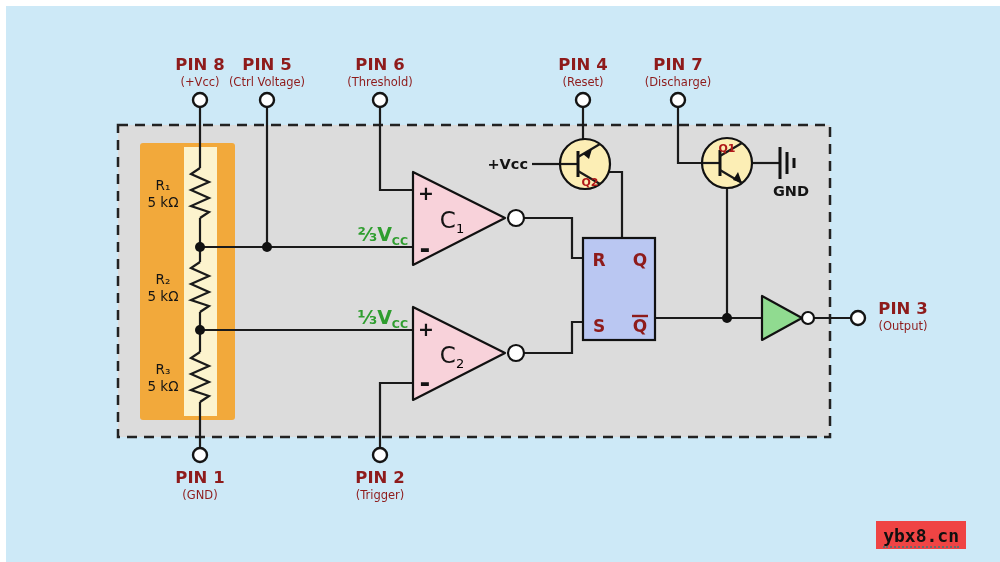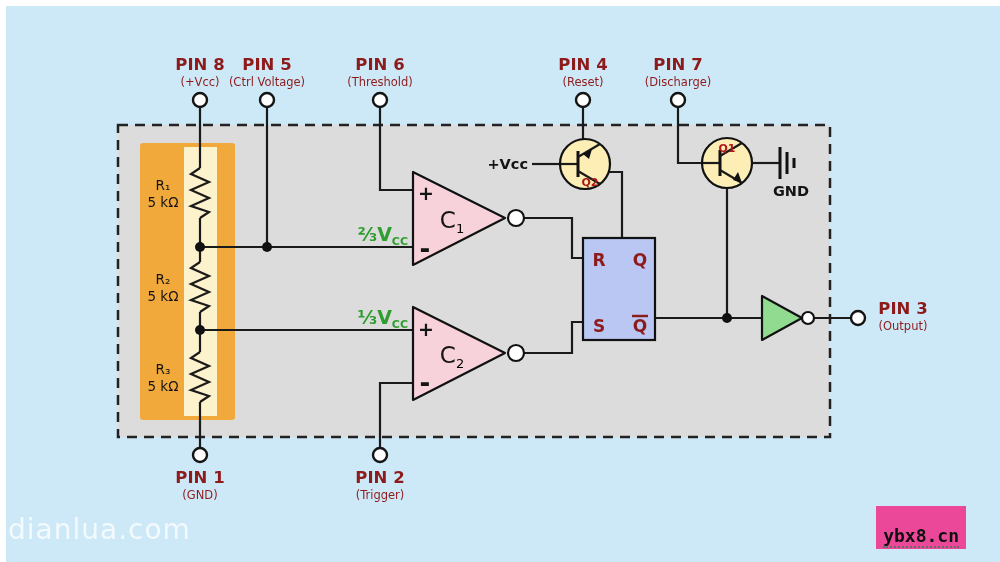--- a/index.html
+++ b/index.html
@@ -13,21 +13,21 @@
   .sign-minus{font-size:26px;font-weight:bold;fill:#141414;}
   .cmp-name{font-size:23px;fill:#141414;}
   .cmp-sub{font-size:13px;}
   .ref-main{font-size:19px;font-weight:bold;fill:#2f9e2f;}
   .ref-sub{font-size:11px;font-weight:bold;fill:#2f9e2f;}
   .ff-label{font-size:17px;font-weight:bold;fill:#8e1b1b;}
   .tr-label{font-size:11px;font-weight:bold;fill:#b01818;}
   .plain-label{font-size:14.5px;font-weight:bold;fill:#141414;}
   .wire{stroke:#1a1a1a;stroke-width:2.2;fill:none;}
   .wm-left{position:absolute;left:8px;bottom:16px;font-size:28px;color:rgba(255,255,255,0.75);letter-spacing:1px;}
-  .wm-right{position:absolute;right:34px;bottom:13px;background:#ec4899;padding:19px 7px 3px;}
+  .wm-right{position:absolute;right:34px;bottom:13px;background:#ef4444;padding:4px 7px 3px;}
   .wm-right span{font-family:"DejaVu Sans Mono",monospace;font-size:18px;font-weight:bold;color:#101010;border-bottom:2px dotted #6a6a6a;}
 </style>
 </head>
 <body>
 
 <div class="stage">
 <svg width="1000" height="562" viewBox="0 0 1000 562">
 
   <rect x="0" y="0" width="1000" height="562" fill="#cde9f7"></rect>
   <rect x="0" y="0" width="1000" height="6" fill="#ffffff"></rect>
@@ -187,15 +187,14 @@
     <text class="pin-name" x="380" y="483" text-anchor="middle">PIN 2</text>
     <text class="pin-desc" x="380" y="499" text-anchor="middle">(Trigger)</text>
   </g>
   <g>
     <text class="pin-name" x="903" y="314" text-anchor="middle">PIN 3</text>
     <text class="pin-desc" x="903" y="330" text-anchor="middle">(Output)</text>
   </g>
 
 </svg>
 
-<div class="wm-left">dianlua.com</div>
 <div class="wm-right"><span>ybx8.cn</span></div>
 </div>
 
 </body></html>

